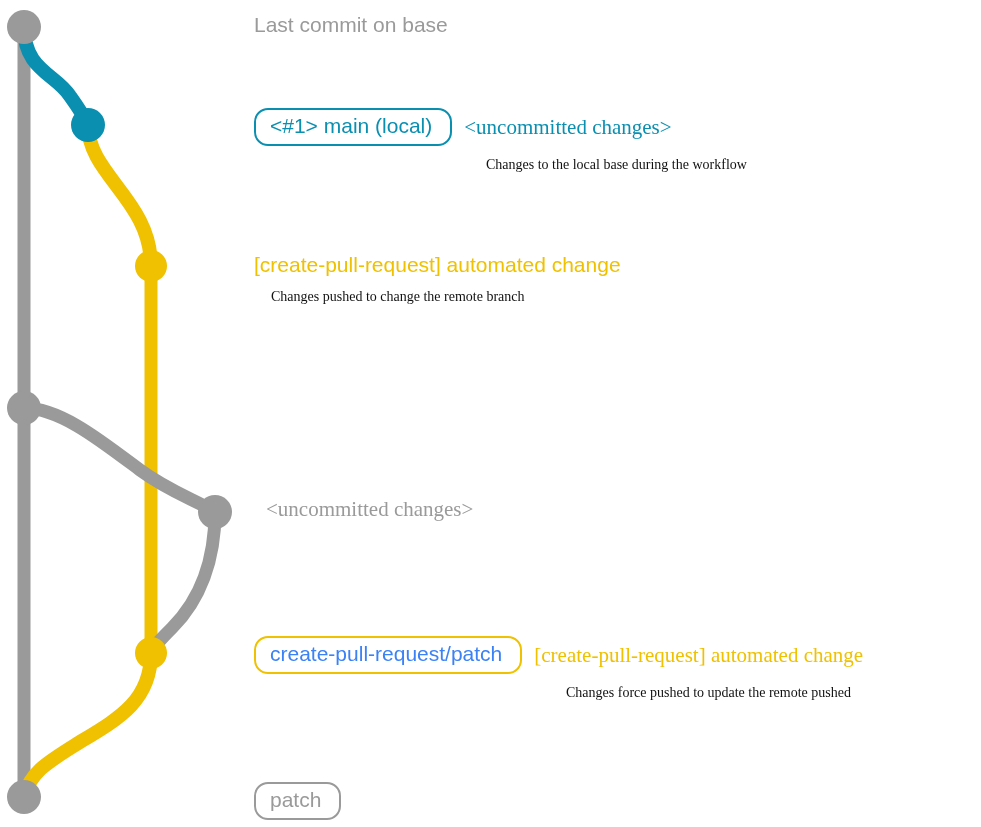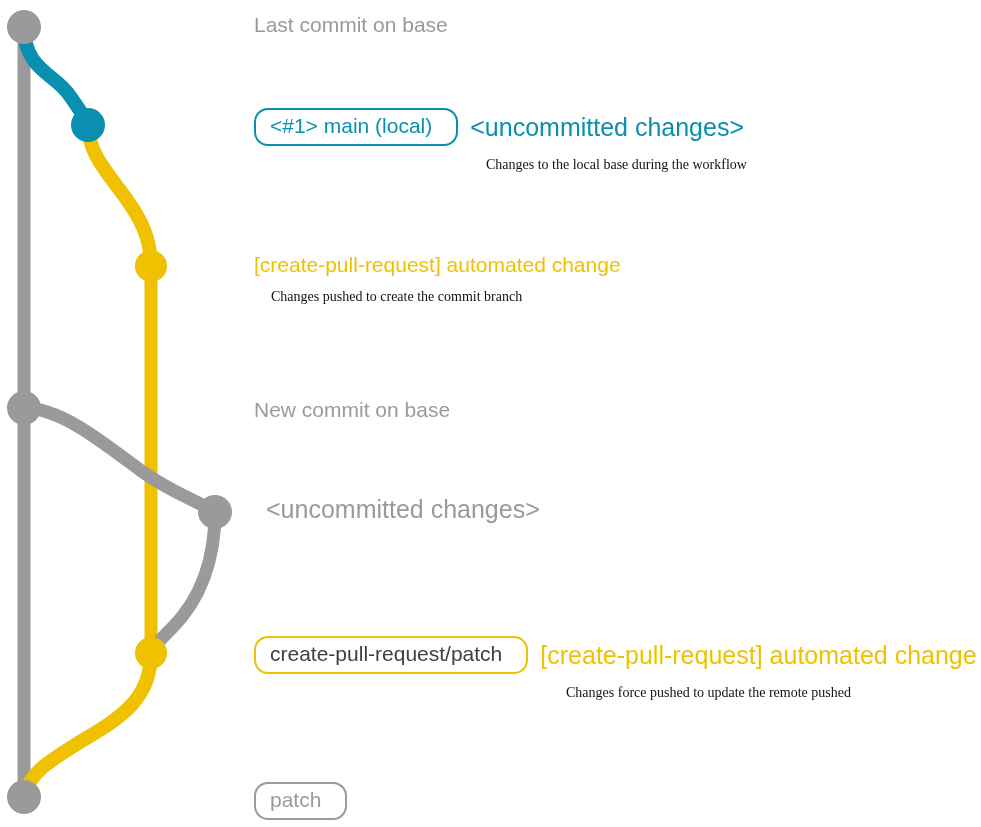--- a/index.html
+++ b/index.html
@@ -36,34 +36,35 @@
     display: flex;
     align-items: center;
     white-space: nowrap;
   }
   .badge {
     display: inline-flex;
     align-items: center;
     justify-content: center;
     border: 2px solid #9a9a9a;
     border-radius: 14px;
-    padding: 4px 24px 6px 14px;
+    padding: 4px 18px 6px 14px;
     font-size: 21px;
     line-height: 24px;
     color: #9a9a9a;
     background: #ffffff;
     box-sizing: border-box;
   }
   .badge.teal { border-color: #0b8fb0; color: #0b8fb0; }
-  .badge.yellow { border-color: #efc100; color: #404040; }
+  .badge.yellow { border-color: #efc100; color: #3b82f6; }
   .badge.gray { border-color: #9a9a9a; color: #9a9a9a; }
   .subject {
-    font-size: 25px;
+    font-size: 21px;
     line-height: 26px;
     margin-left: 12px;
+    font-family: Liberation Serif, serif;
   }
   .subject.teal { color: #0b8fb0; }
   .subject.yellow { color: #efc100; }
   .subject.gray { color: #9a9a9a; }
   .headline {
     font-size: 21px;
     line-height: 26px;
   }
   .headline.gray { color: #9a9a9a; }
   .headline.yellow { color: #efc100; }
@@ -116,27 +117,24 @@
         <span class="badge teal">&lt;#1&gt; main (local)</span>
         <span class="subject teal">&lt;uncommitted changes&gt;</span>
       </div>
       <div class="desc" style="margin-left:232px; margin-top:7px;">Changes to the local base during the workflow</div>
     </div>
   </div>
 
   <div class="row" style="left:254px; top:252px;">
     <div class="stack">
       <div class="headline yellow">[create-pull-request] automated change</div>
-      <div class="desc" style="margin-left:17px; margin-top:7px;">Changes pushed to create the commit branch</div>
+      <div class="desc" style="margin-left:17px; margin-top:7px;">Changes pushed to change the remote branch</div>
     </div>
   </div>
 
-  <div class="row" style="left:254px; top:397px;">
-    <div class="headline gray">New commit on base</div>
-  </div>
 
   <div class="row" style="left:254px; top:496px;">
     <div class="stack">
       <div class="label-line">
         <span class="subject gray">&lt;uncommitted changes&gt;</span>
       </div>
     </div>
   </div>
 
   <div class="row" style="left:254px; top:636px;">

